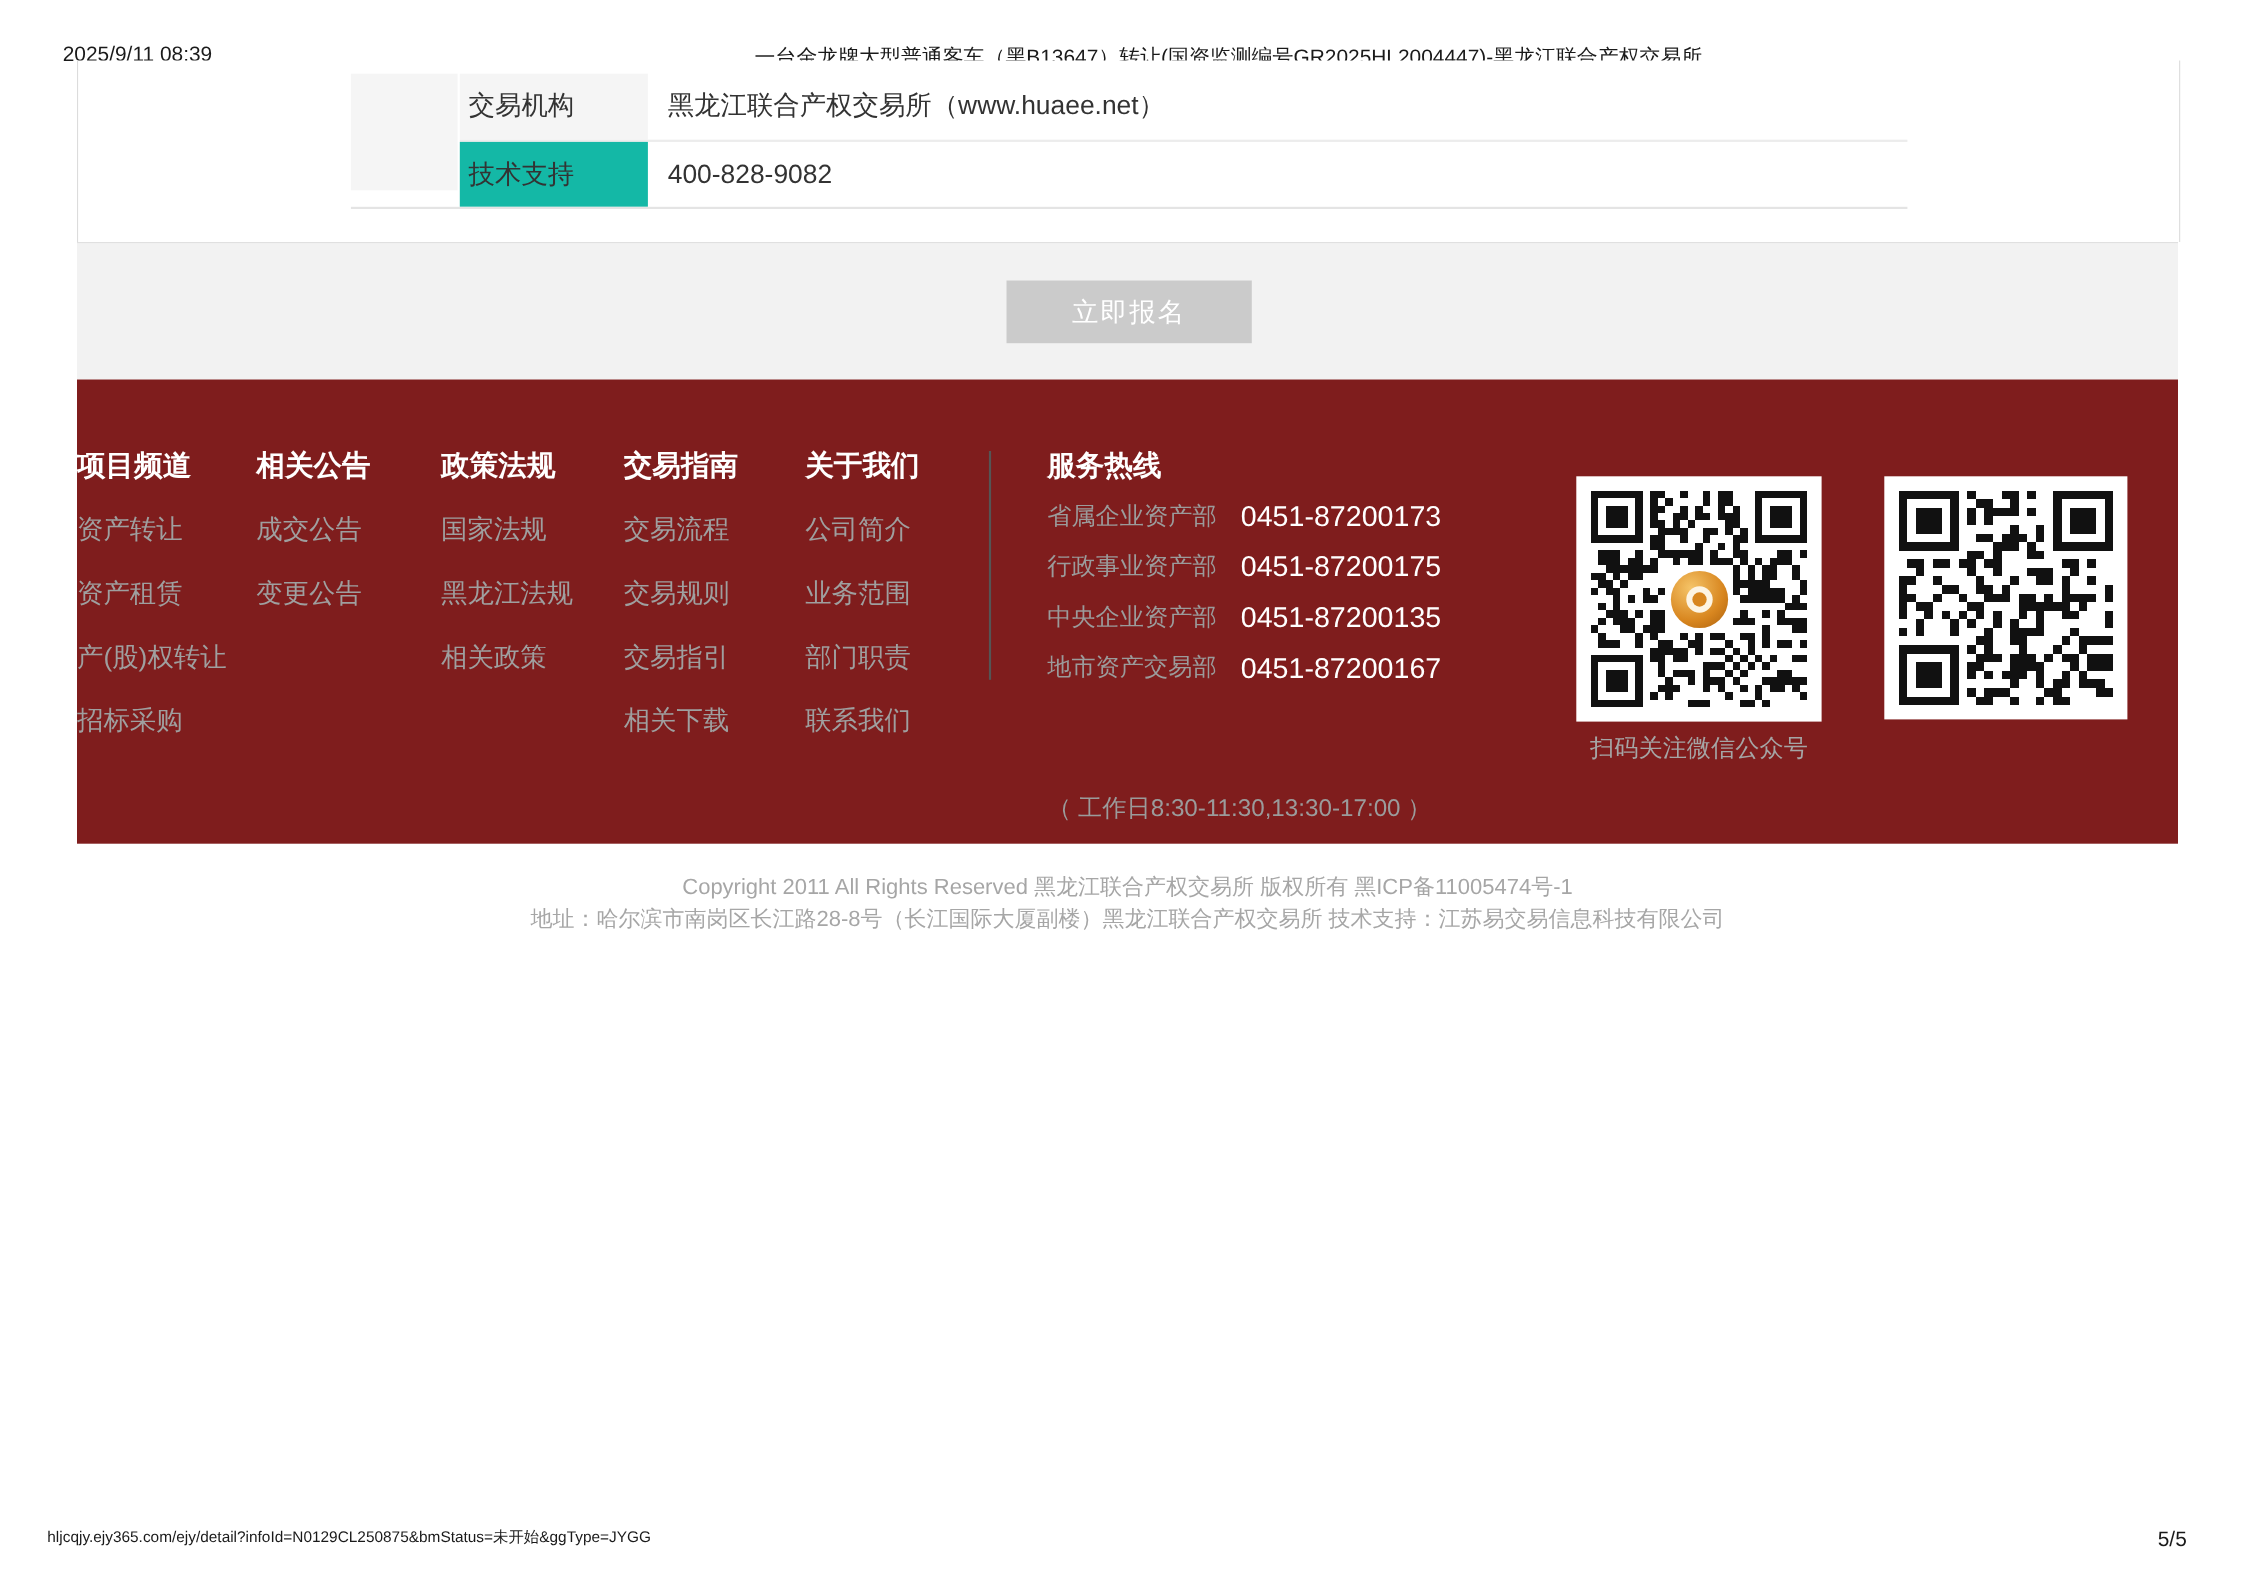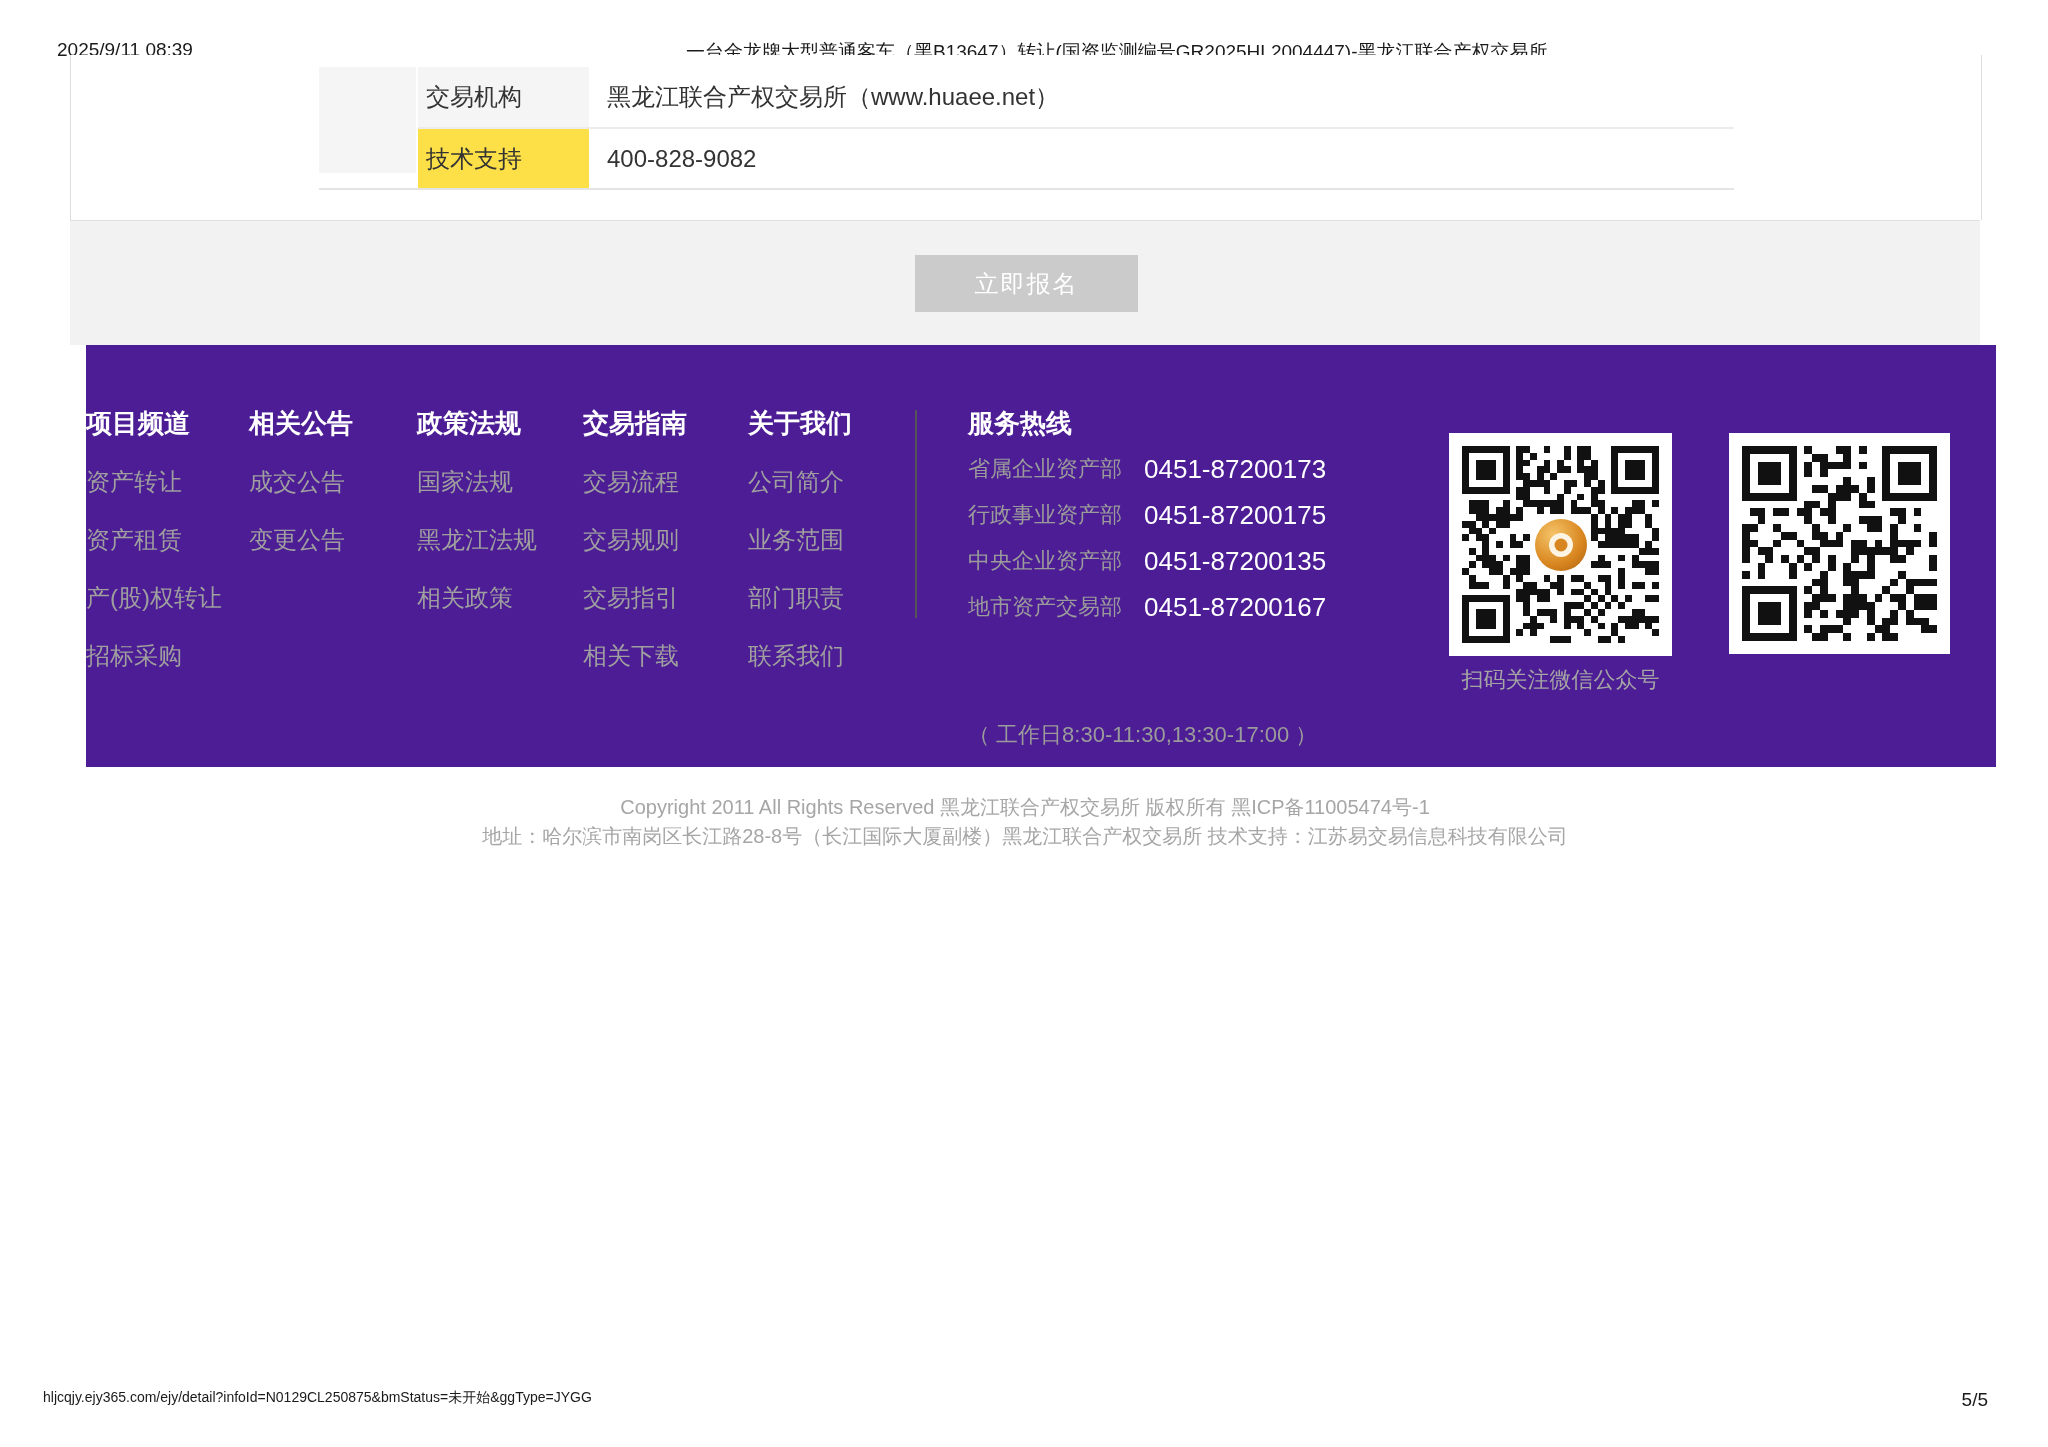--- a/index.html
+++ b/index.html
@@ -18,31 +18,31 @@
 
   
   .content-card{left:70px;top:55px;width:1910px;height:165px;background:#fff;
     border-left:1px solid #dcdcdc;border-right:1px solid #dcdcdc;}
   .info-table{left:248px;top:12px;width:1415px;height:123px;}
   .t-leftcol{left:0;top:0;width:97px;height:106px;background:#f5f5f5;}
   .t-cell{font-size:24px;color:#333;white-space:nowrap;}
   .t-label1{left:99px;top:0;width:171px;height:60px;background:#f5f5f5;line-height:60px;padding-left:8px;box-sizing:border-box;}
   .t-value1{left:272px;top:0;width:1143px;height:60px;line-height:60px;padding-left:16px;box-sizing:border-box;}
   .t-divider{left:99px;top:60px;width:1316px;height:2px;background:#ececec;}
-  .t-label2{left:99px;top:62px;width:171px;height:59px;background:#fde047;line-height:59px;padding-left:8px;box-sizing:border-box;}
+  .t-label2{left:99px;top:62px;width:171px;height:59px;background:#14b8a6;line-height:59px;padding-left:8px;box-sizing:border-box;}
   .t-value2{left:272px;top:62px;width:1143px;height:59px;line-height:59px;padding-left:16px;box-sizing:border-box;}
   .t-bottom{left:0;top:121px;width:1415px;height:2px;background:#e4e4e4;}
 
   
   .signup-band{left:70px;top:220px;width:1910px;height:125px;background:#f2f2f2;border-top:1px solid #e0e0e0;box-sizing:border-box;}
   .signup-button{left:845px;top:34px;width:223px;height:57px;background:#cbcbcb;color:#ffffff;
     font-size:24px;display:flex;align-items:center;justify-content:center;letter-spacing:2px;cursor:default;}
 
   
-  .site-footer{left:86px;top:345px;width:1910px;height:422px;background:#4c1d95;}
+  .site-footer{left:70px;top:345px;width:1910px;height:422px;background:#7f1d1d;}
   .nav-col{position:absolute;top:63px;width:160px;}
   .nav-title{font-size:26px;font-weight:bold;color:#ffffff;line-height:30px;white-space:nowrap;}
   .nav-item{font-size:24px;color:#9f9f9f;line-height:28px;margin-top:30px;white-space:nowrap;cursor:pointer;}
   .nav-item:first-of-type{margin-top:36px;}
   .v-divider{left:829px;top:65px;width:2px;height:208px;background:#555555;}
 
   .hotline{position:absolute;left:882px;top:63px;width:460px;}
   .hl-row{display:flex;align-items:center;height:30px;margin-top:16px;}
   .hl-row:first-of-type{margin-top:40px;}
   .hl-label{width:176px;font-size:22px;color:#9b9b9b;white-space:nowrap;}

